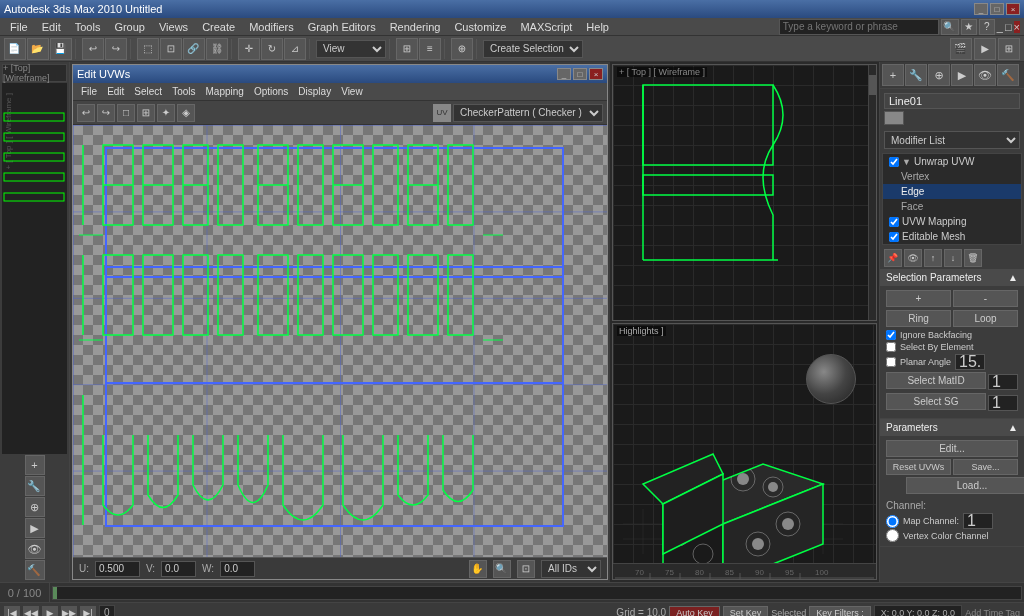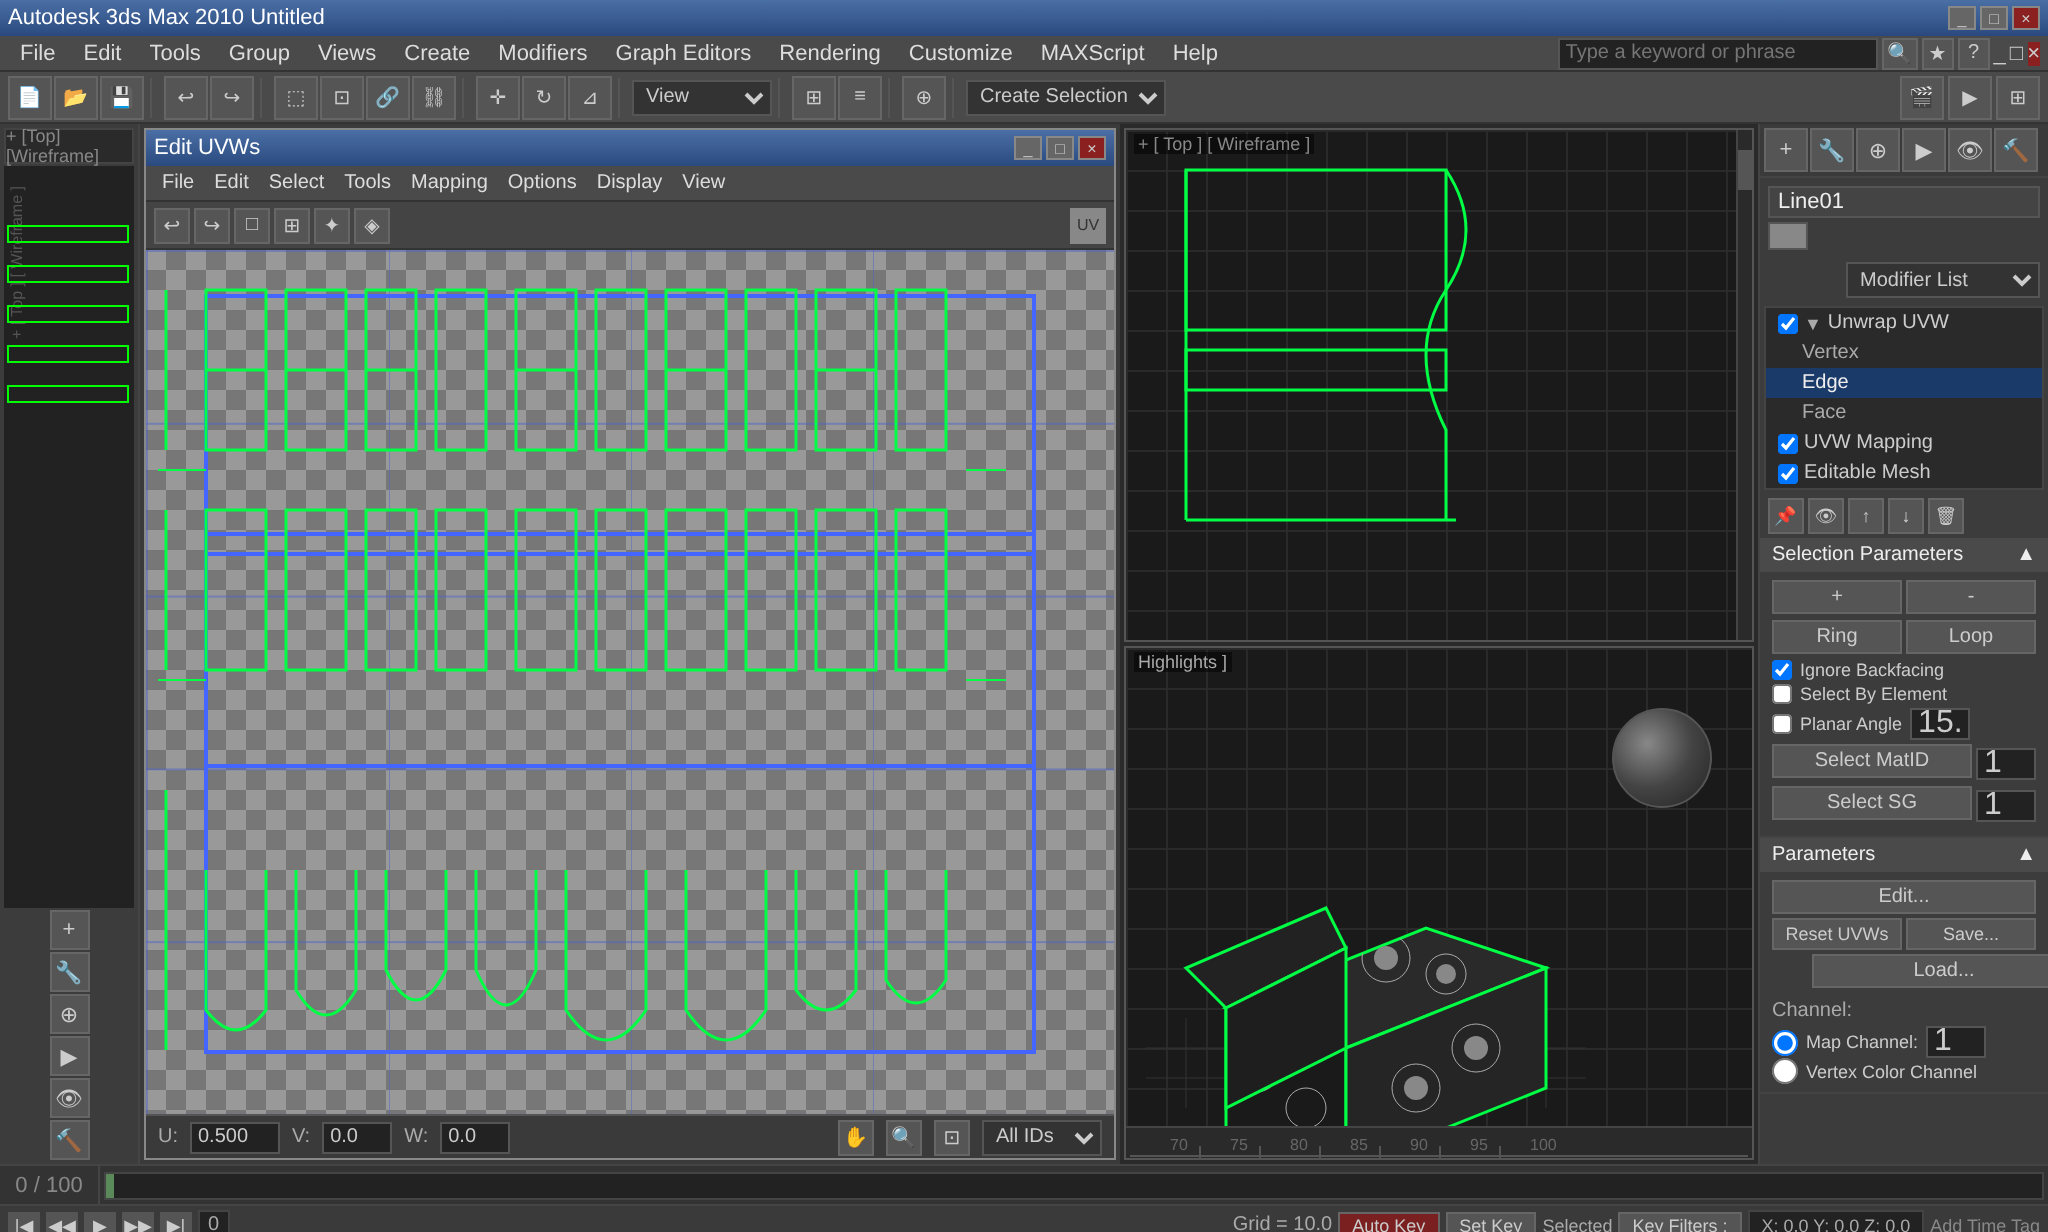--- a/index.html
+++ b/index.html
@@ -380,21 +380,21 @@
     <div style="display:flex; flex-direction:column; gap:1px;">
       <div class="icon-tool">+</div>
       <div class="icon-tool">🔧</div>
       <div class="icon-tool">⊕</div>
       <div class="icon-tool">▶</div>
       <div class="icon-tool">👁</div>
       <div class="icon-tool">🔨</div>
     </div>
   </div>
 
-  <div id="uv-editor" style="width:486px; background:#1d4ed8; border:1px solid #888; margin:2px; display:flex; flex-direction:column; position:relative; z-index:10;justify-content:flex-end;">
+  <div id="uv-editor" style="width:536px; background:#1d4ed8; border:1px solid #888; margin:2px; display:flex; flex-direction:column; position:relative; z-index:10;justify-content:flex-end;">
 
     <div id="uv-title" style="height:18px; background:linear-gradient(to bottom, #4a6fa5, #2a4a7f); display:flex; align-items:center; justify-content:space-between; padding:0 4px; color:white; font-size:11px; flex-shrink:0;">
       <span>Edit UVWs</span>
       <div style="display:flex; gap:2px;">
         <div class="win-btn">_</div>
         <div class="win-btn">□</div>
         <div class="win-btn" style="background:#8a2020;">×</div>
       </div>
     </div>
 
@@ -413,20 +413,23 @@
       <div class="icon-tool" style="width:18px;height:18px;font-size:10px;">↩</div>
       <div class="icon-tool" style="width:18px;height:18px;font-size:10px;">↪</div>
       <div class="icon-tool" style="width:18px;height:18px;font-size:10px;">□</div>
       <div class="icon-tool" style="width:18px;height:18px;font-size:10px;">⊞</div>
       <div class="icon-tool" style="width:18px;height:18px;font-size:10px;">✦</div>
       <div class="icon-tool" style="width:18px;height:18px;font-size:10px;">◈</div>
       <div style="flex:1;"></div>
 
       <div style="display:flex; align-items:center; gap:2px;">
         <div style="width:18px; height:18px; background:#888; display:flex; align-items:center; justify-content:center; font-size:8px; color:#333;">UV</div>
+        <select class="select-dropdown" style="width:150px; font-size:10px;">
+          <option>CheckerPattern ( Checker )</option>
+        </select>
       </div>
     </div>
 
     <div id="uv-viewport" style="flex:1; position:relative; overflow:hidden;">
 
       <div class="uv-viewport-bg"></div>
 
       <div style="position:absolute; inset:0; background-image: linear-gradient(rgba(80,100,200,0.5) 1px, transparent 1px), linear-gradient(90deg, rgba(80,100,200,0.5) 1px, transparent 1px); background-size: 25% 20%; pointer-events:none; z-index:2;"></div>
 
       <div class="uv-border" style="left:6%; top:5%; width:86%; height:88%; z-index:3;"></div>
@@ -630,21 +633,21 @@
       </div>
 
       <div style="padding:4px;">
         <input type="text" value="Line01" style="width: 100%; background: rgb(68, 68, 68); border: 1px solid rgb(85, 85, 85); color: rgb(238, 238, 238); font-size: 11px; padding: 2px 4px;">
         <div style="display:flex; gap:1px; margin-top:2px;">
           <div style="width:20px; height:14px; background:#888; border:1px solid #555;"></div>
         </div>
       </div>
 
       <div style="padding:2px 4px; display:flex; align-items:center; gap:2px;">
-        <select class="select-dropdown" style="flex:1; font-size:10px;margin-left:39px;">
+        <select class="select-dropdown" style="flex:1; font-size:10px;">
           <option>Modifier List</option>
         </select>
       </div>
 
       <div class="mod-tree" style="margin:2px; background:#2a2a2a; border:1px solid #444; flex-shrink:0;">
 
         <div class="mod-list-item" style="padding:2px 6px; display:flex; align-items:center; gap:3px;">
           <input type="checkbox" checked="" style="width: 10px; height: 10px;">
           <span style="font-size:9px; color:#aaa;">▼</span>
           <span style="font-size:10px; color:#ccc;">Unwrap UVW</span>

